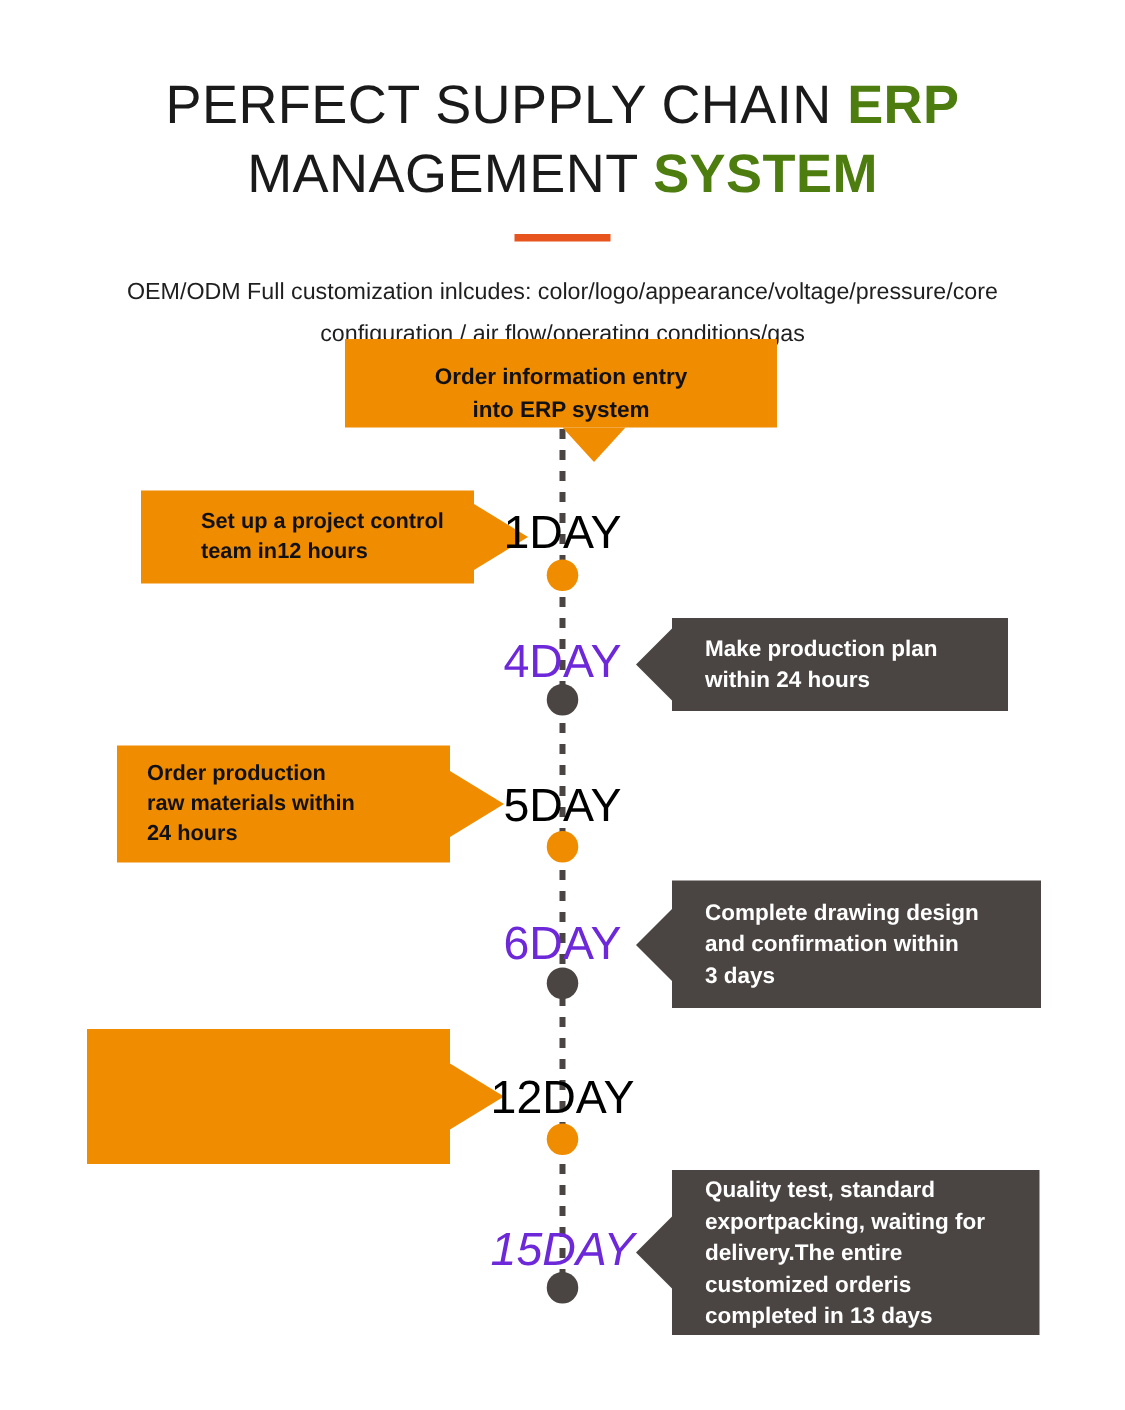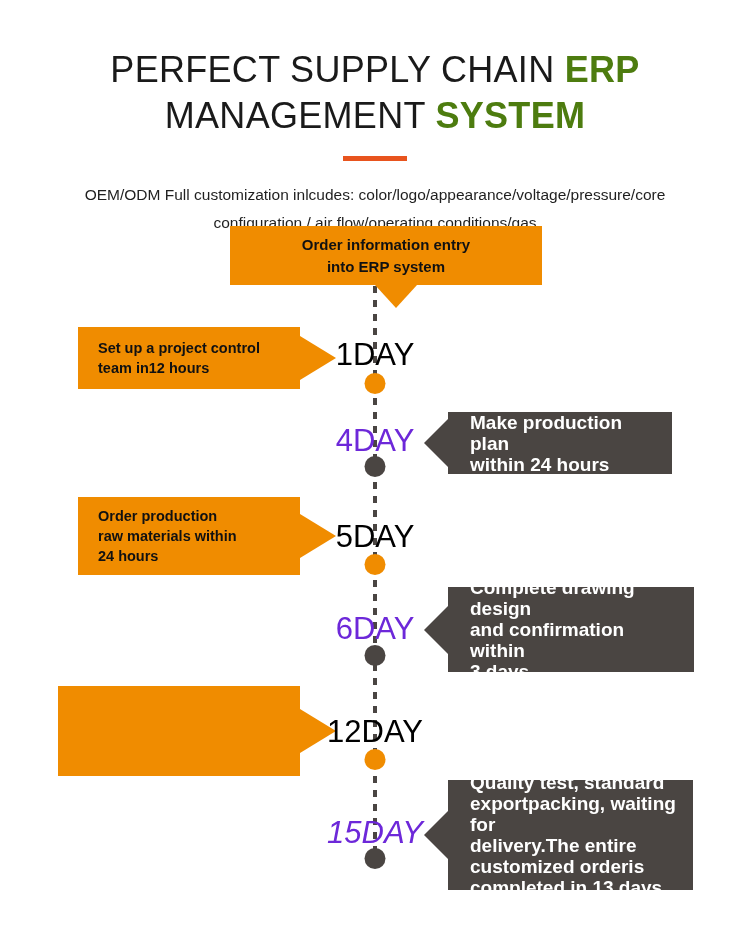--- a/index.html
+++ b/index.html
@@ -127,21 +127,21 @@
     border-bottom: 22px solid transparent;
     border-left: 36px solid #F08C00;
   }
 
   
   .callout.right {
     background: #4A4542;
   }
   .callout.right .callout-text {
     color: #ffffff;
-    font-size: 19px;
+    font-size: 15px;
     line-height: 21px;
     font-weight: 700;
     padding: 0 14px 0 22px;
     text-align: left;
   }
   .callout.right .arrow {
     position: absolute;
     right: 100%;
     top: 50%;
     transform: translateY(-50%);
@@ -179,27 +179,27 @@
 
 <div id="header">
   <div class="title-line" id="title-line-1"><span>PERFECT SUPPLY CHAIN </span><span class="accent-word">ERP</span></div>
   <div class="title-line" id="title-line-2"><span>MANAGEMENT </span><span class="accent-word">SYSTEM</span></div>
   <div id="title-divider"></div>
   <div id="subtitle">OEM/ODM  Full customization inlcudes: color/logo/appearance/voltage/pressure/core configuration / air flow/operating conditions/gas</div>
 </div>
 
 <div id="timeline-axis"></div>
 
-<div class="callout top" style="left:230px; top:226px; width:312px; height:59px;">
+<div class="callout top" style="left:230px; top:226px; width:288px; height:59px;align-items:flex-end;">
   <span class="callout-text">Order information entry
 into ERP system</span>
   <span class="arrow"></span>
 </div>
 
-<div class="callout left" style="left:78px; top:327px; width:222px; height:62px;">
+<div class="callout left" style="left:94px; top:327px; width:222px; height:62px;padding-left:20px;">
   <span class="callout-text">Set up a project control
 team in12 hours</span>
   <span class="arrow"></span>
 </div>
 <div class="day-label orange" style="top:339px;">1DAY</div>
 <div class="node-dot orange" style="top:373px;"></div>
 
 <div class="callout right" style="left:448px; top:412px; width:224px; height:62px;">
   <span class="callout-text">Make production plan
 within 24 hours</span>

